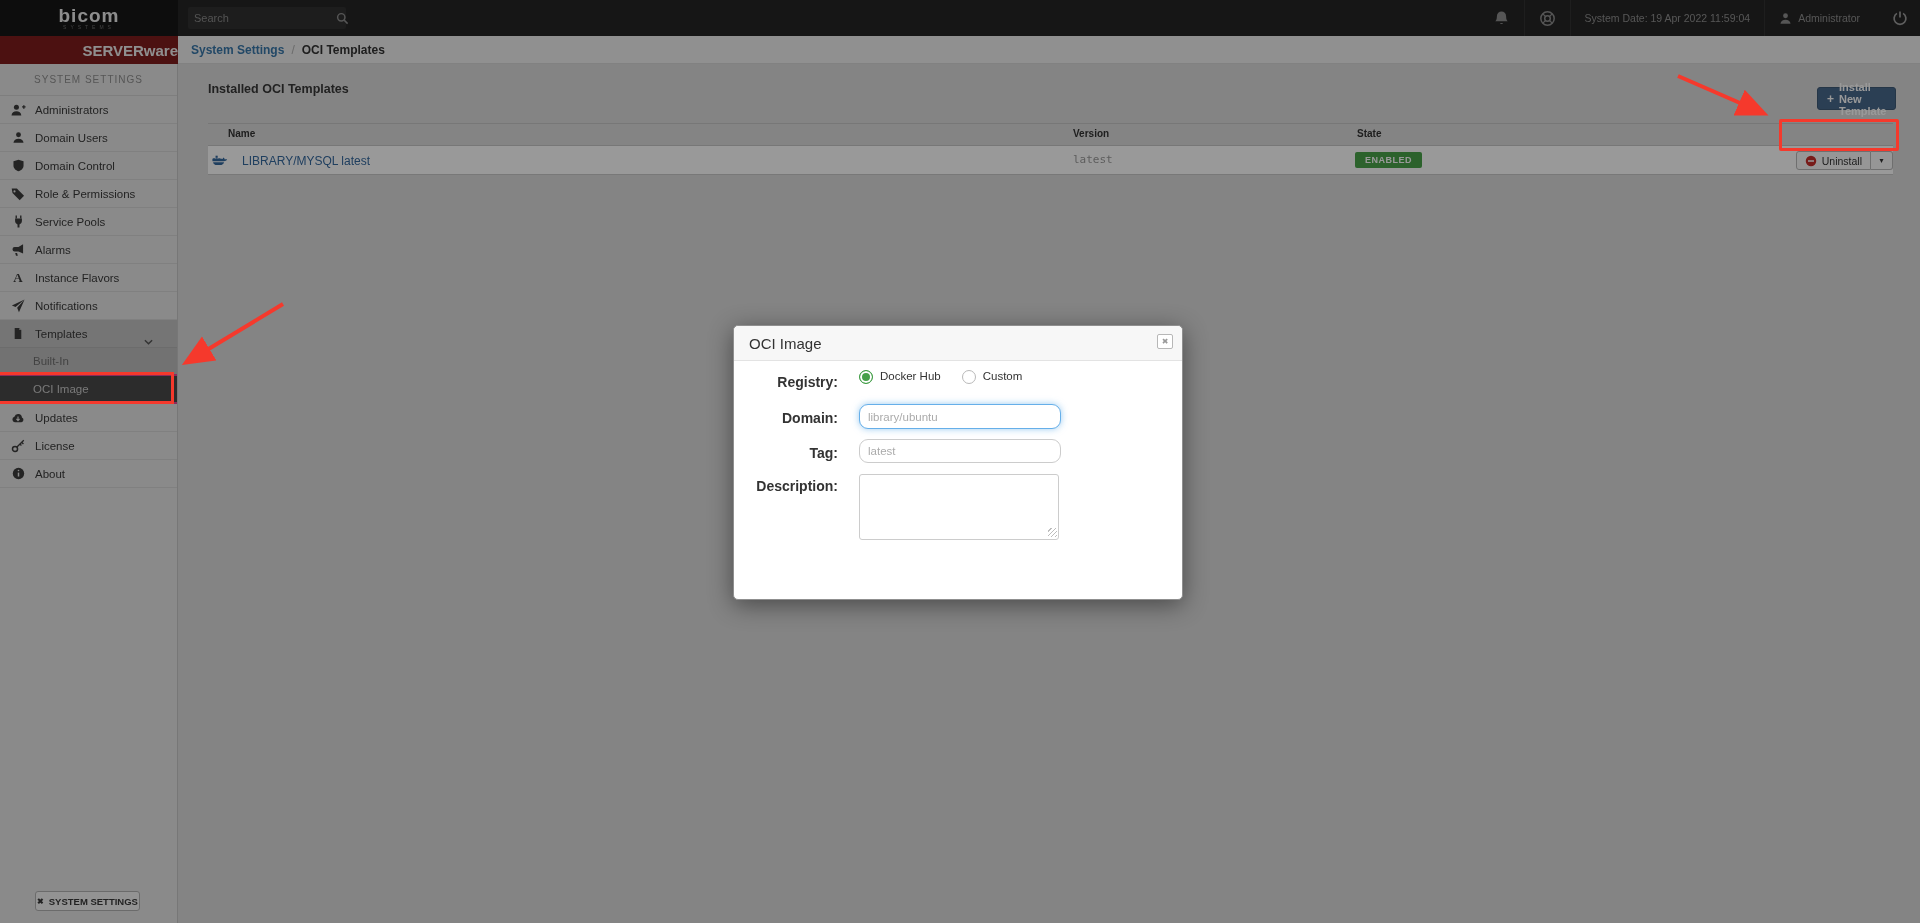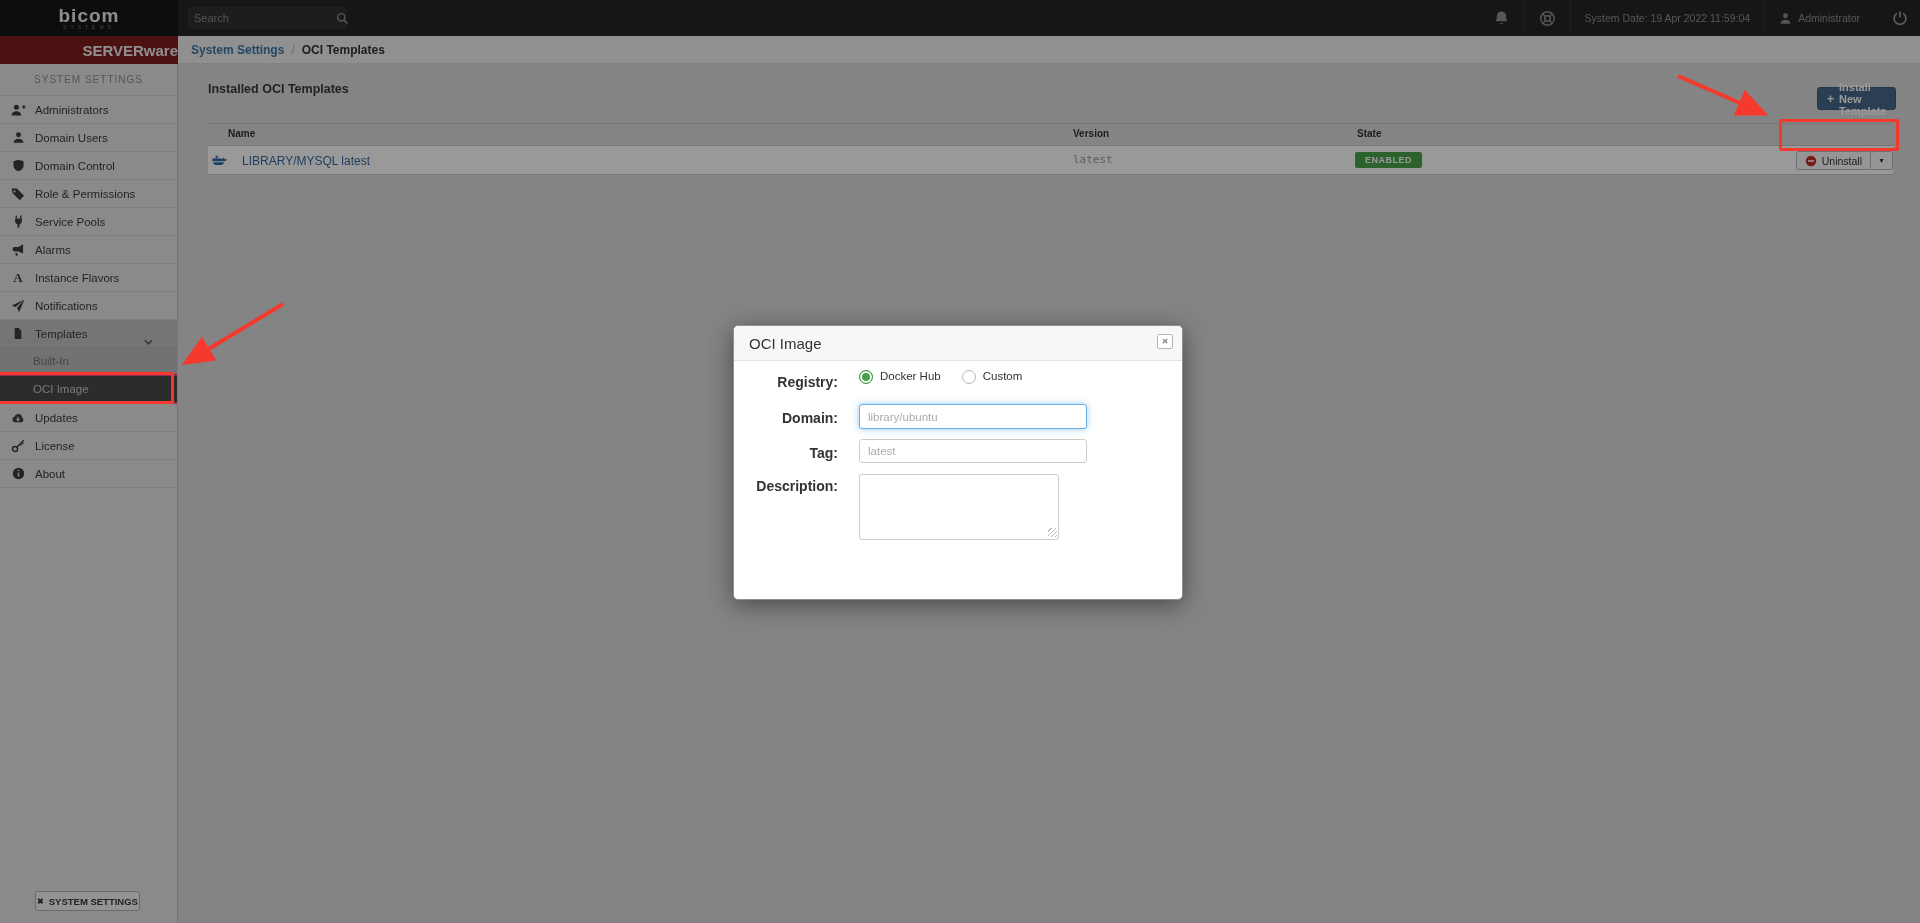--- a/index.html
+++ b/index.html
@@ -88,21 +88,21 @@
   .modal-title { font-size:15px; color:#333; }
   .modal-close { position:absolute; top:8px; right:9px; width:16px; height:15px; border:1px solid #b7b7b7;
                  border-radius:2px; background:#fff; display:flex; align-items:center; justify-content:center;
                  font-size:8px; color:#9a9a9a; cursor:pointer; }
   .m-label { position:absolute; left:0; width:104px; text-align:right; font-size:14px; font-weight:bold; color:#333; }
   .lab-registry { top:48px; } .lab-image { top:84px; } .lab-tag { top:119px; } .lab-desc { top:152px; }
   .radio-row { position:absolute; left:125px; top:44px; display:flex; align-items:flex-start; gap:7px; }
   .radio { width:14px; height:14px; border-radius:50%; border:1px solid #b9b9b9; background:#fff; cursor:pointer; }
   .radio.selected { border:1px solid #3f9c44; background:#46a049; box-shadow:inset 0 0 0 2px #fff; }
   .radio-label { font-size:11.5px; color:#333; margin-right:14px; cursor:pointer; }
-  .m-input { position:absolute; left:125px; width:228px; height:25px; border:1px solid #cccccc; border-radius:3px;
+  .m-input { position:absolute; left:125px; width:202px; height:25px; border:1px solid #cccccc; border-radius:9px;
              font-size:11.5px; color:#333; padding:0 8px; font-family:"Liberation Sans",sans-serif; outline:none; }
   .m-input::placeholder, .m-textarea::placeholder { color:#ababab; }
   .inp-image { top:78px; border:1px solid #66afe9; box-shadow:0 0 7px rgba(102,175,233,.65); }
   .inp-tag { top:113px; height:24px; }
   .m-textarea { position:absolute; left:125px; top:148px; width:200px; height:66px; border:1px solid #cccccc;
                 border-radius:3px; resize:none; outline:none; font-family:"Liberation Sans",sans-serif; font-size:11.5px; padding:4px 8px; }
   .grip { position:absolute; left:314px; top:202px; width:9px; height:9px;
           background:repeating-linear-gradient(135deg, transparent 0 2px, #bdbdbd 2px 3px); pointer-events:none; }
   .modal-footer { position:absolute; left:0; top:240px; right:0; height:35px; background:#f2f2f2;
                   border-top:1px solid #ddd; border-radius:0 0 5px 5px; display:flex; align-items:center;

